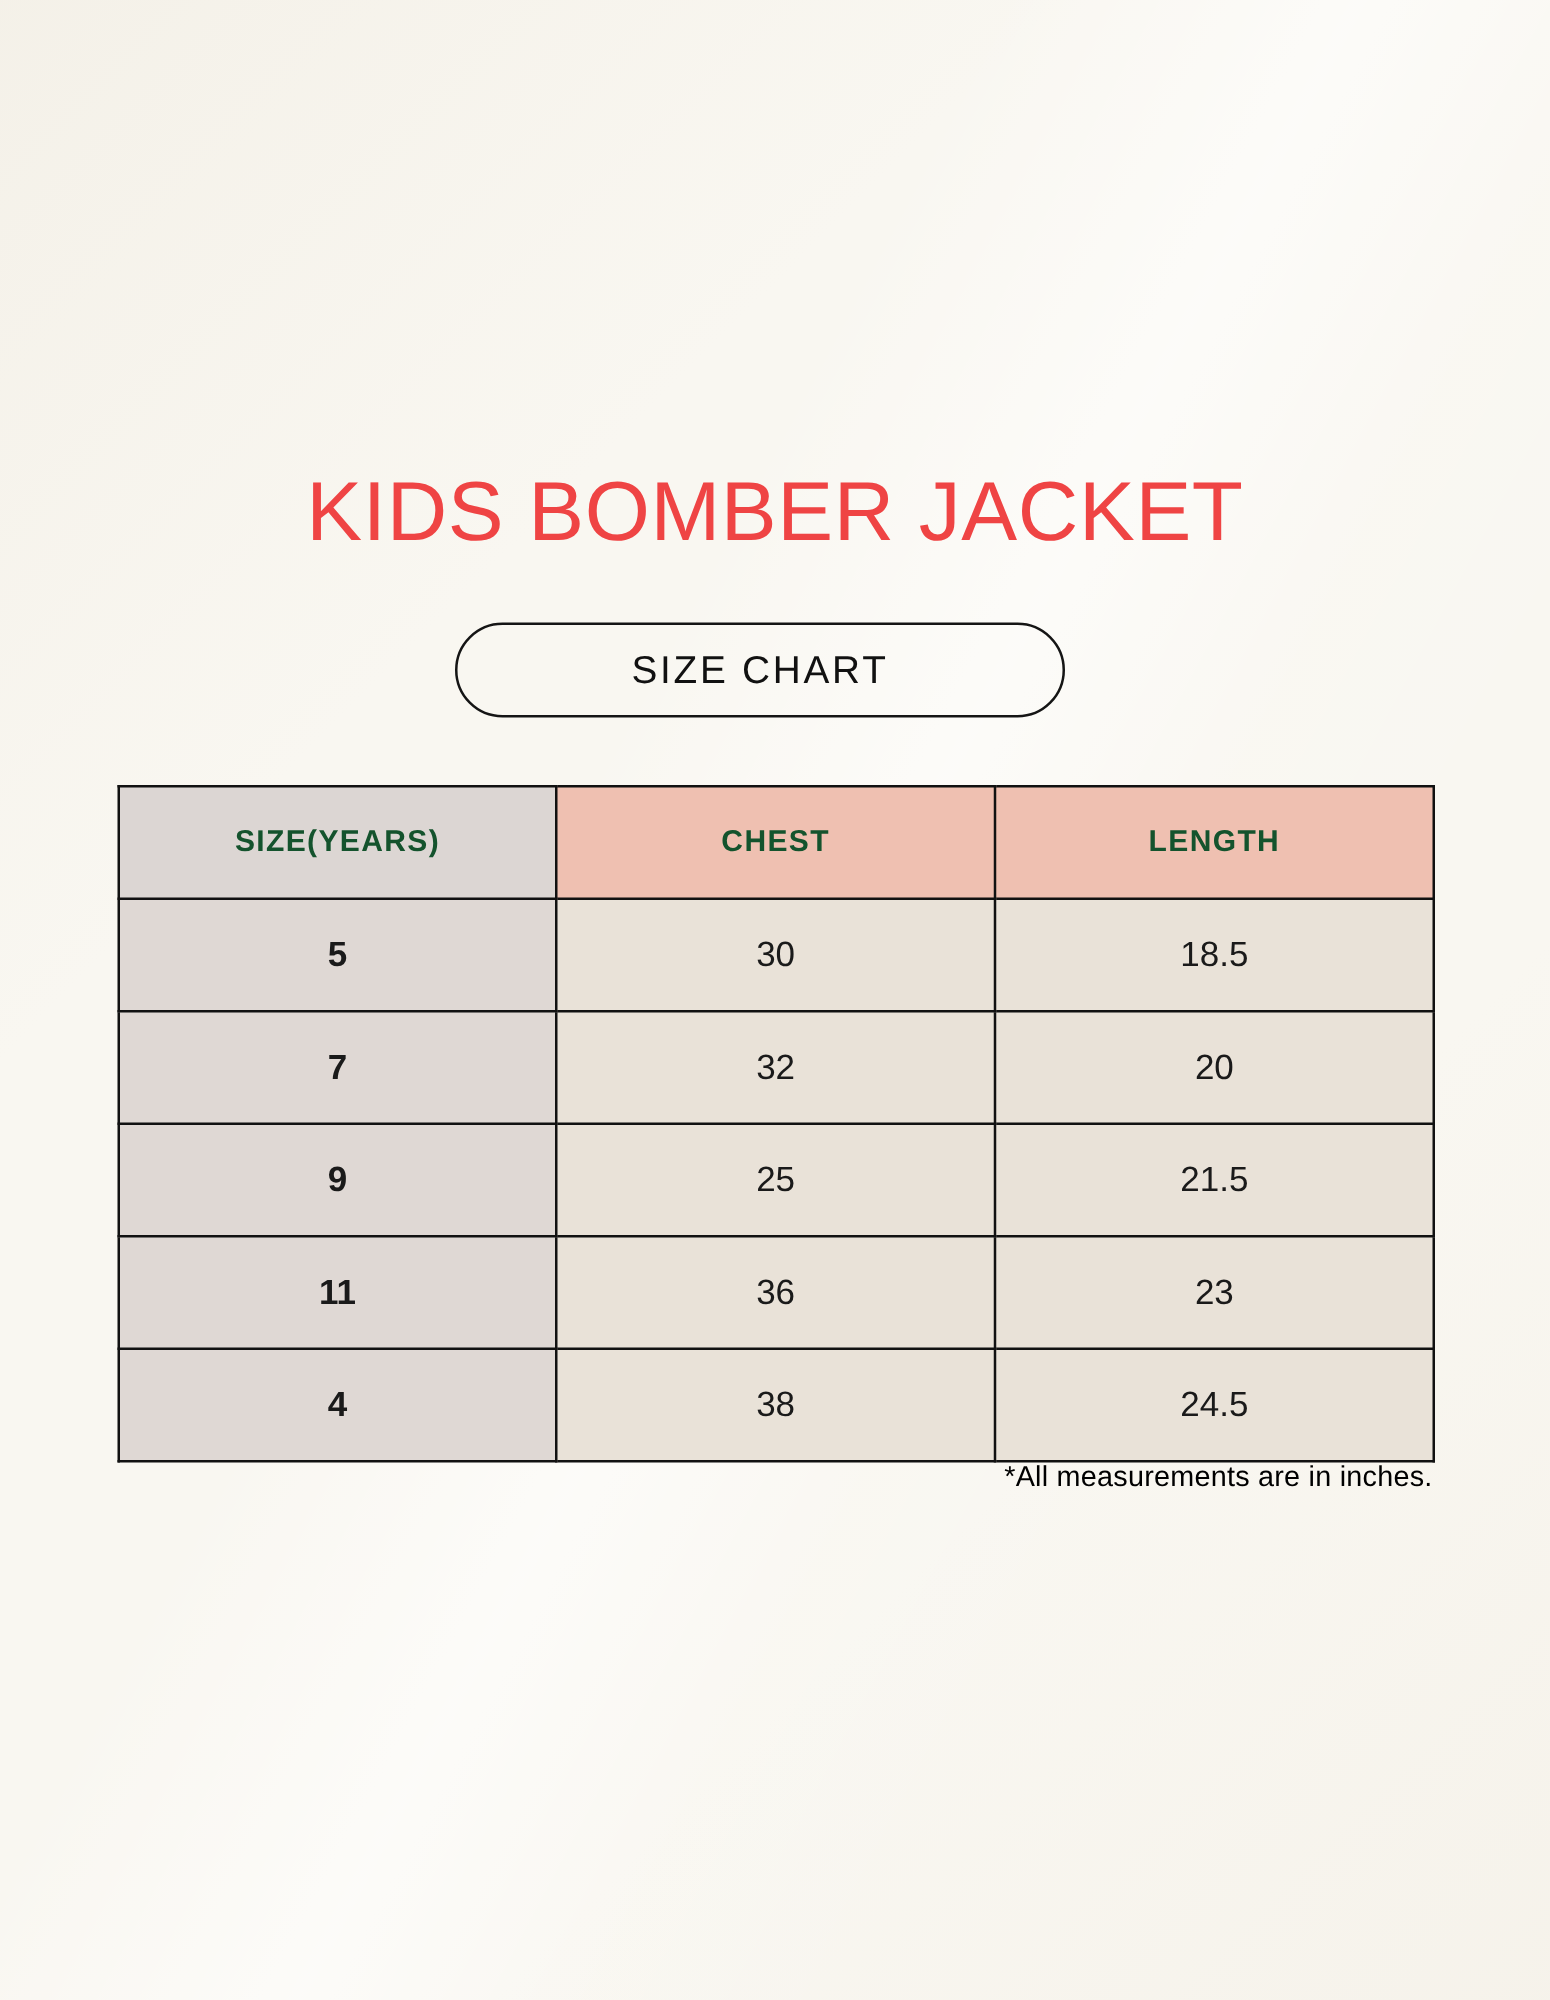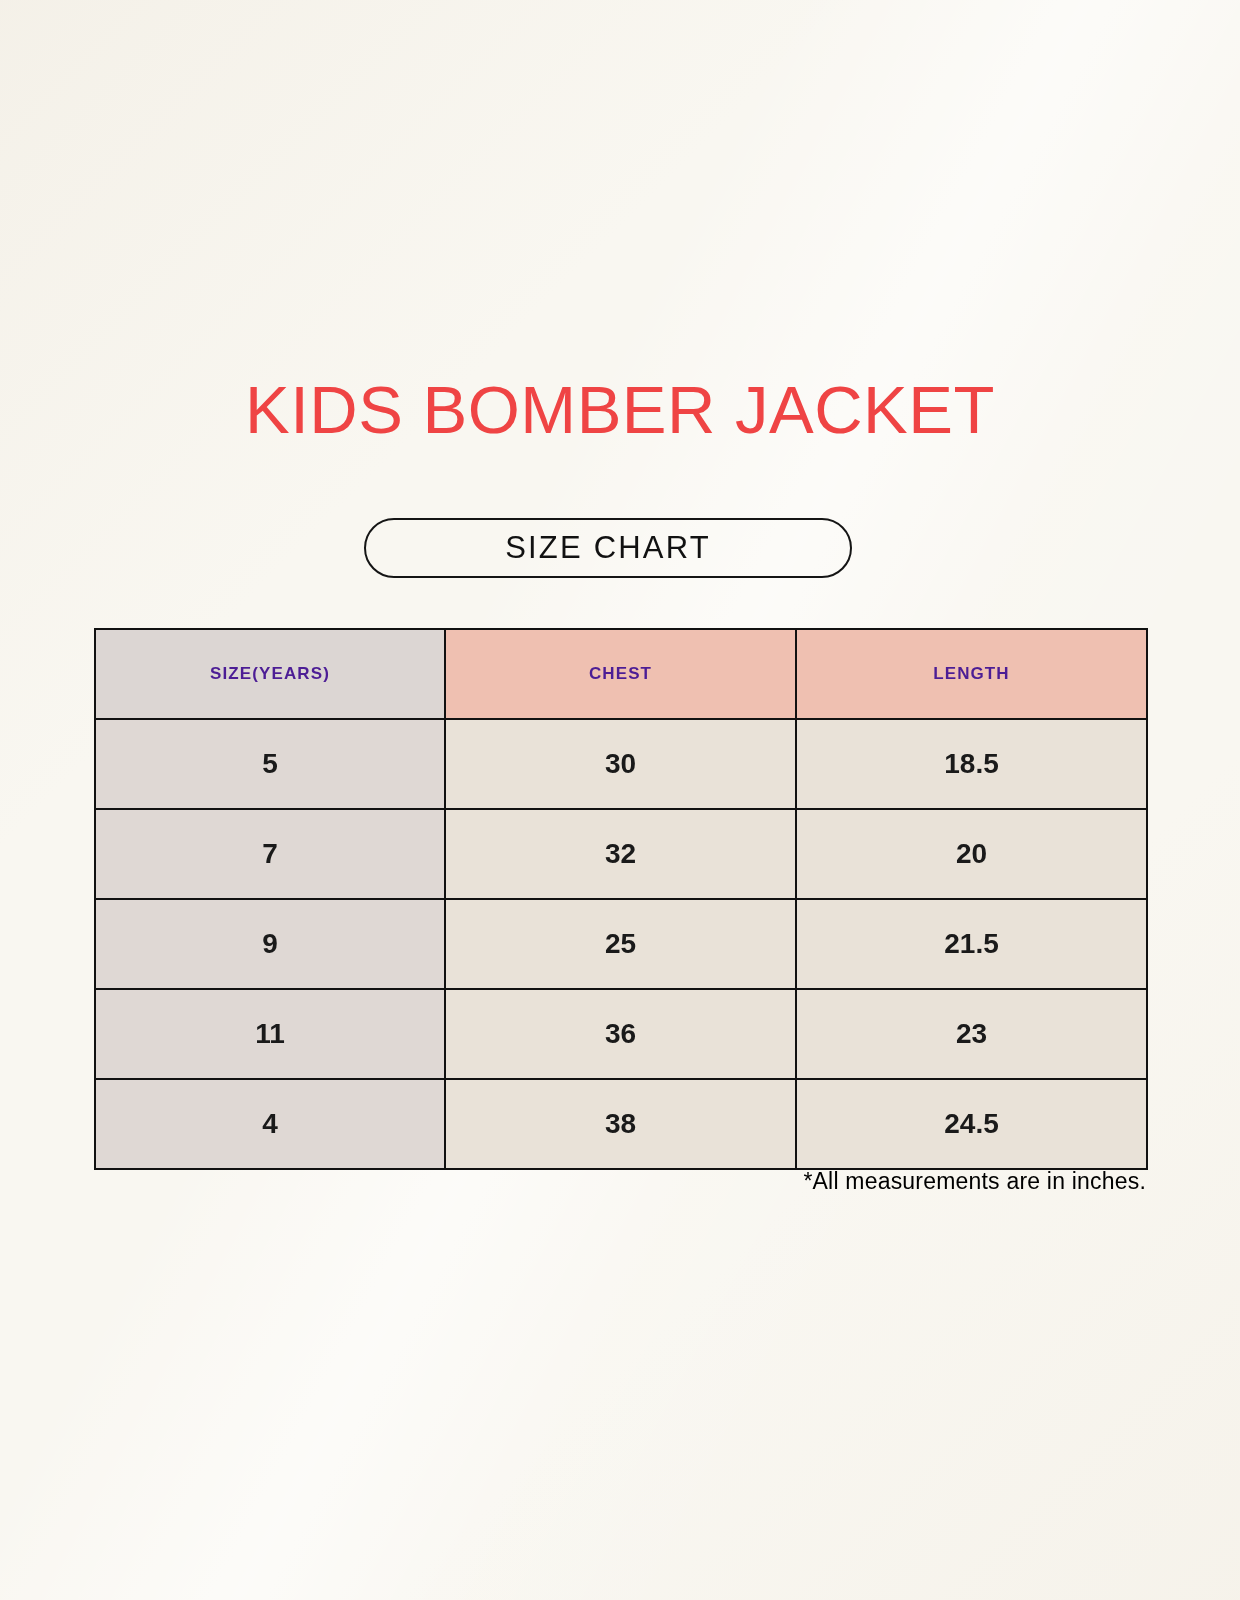--- a/index.html
+++ b/index.html
@@ -51,23 +51,23 @@
     font-weight: 500;
     letter-spacing: 0.5px;
     color: #ef4444;
     white-space: nowrap;
   }
 
   
   #subtitle-pill {
     position: absolute;
     left: 364px;
-    top: 518px;
+    top: 498px;
     width: 488px;
-    height: 60px;
+    height: 76px;
     box-sizing: border-box;
     border: 2.5px solid #151515;
     border-radius: 40px;
     display: flex;
     align-items: center;
     justify-content: center;
     background: transparent;
     text-align: right;
   }
   #subtitle-pill .pill-label {
@@ -94,43 +94,43 @@
   #size-table td {
     border: 2.5px solid #111111;
     text-align: center;
     vertical-align: middle;
     padding: 0;
   }
 
   
   #size-table thead th {
     height: 88px;
-    font-size: 17px;
+    font-size: 24px;
     font-weight: bold;
     letter-spacing: 1.1px;
-    color: #4c1d95;
+    color: #14532d;
     margin-left: 43px;
   }
   th.hd-size   { background: #DCD6D3; }
   th.hd-chest,
   th.hd-length { background: #EFC0B1; }
 
   
   #size-table tbody td {
     height: 88px;
     font-size: 28px;
     color: #1A1A1A;
   }
   td.cell-size {
     background: #DFD8D4;
     font-weight: bold;
   }
   td.cell-val {
     background: #E9E2D8;
-    font-weight: 700;
+    font-weight: 400;
   }
 
   
   #footnote {
     position: absolute;
     right: 94px;
     top: 1168px;
     font-size: 23px;
     font-weight: 400;
     color: #000000;

